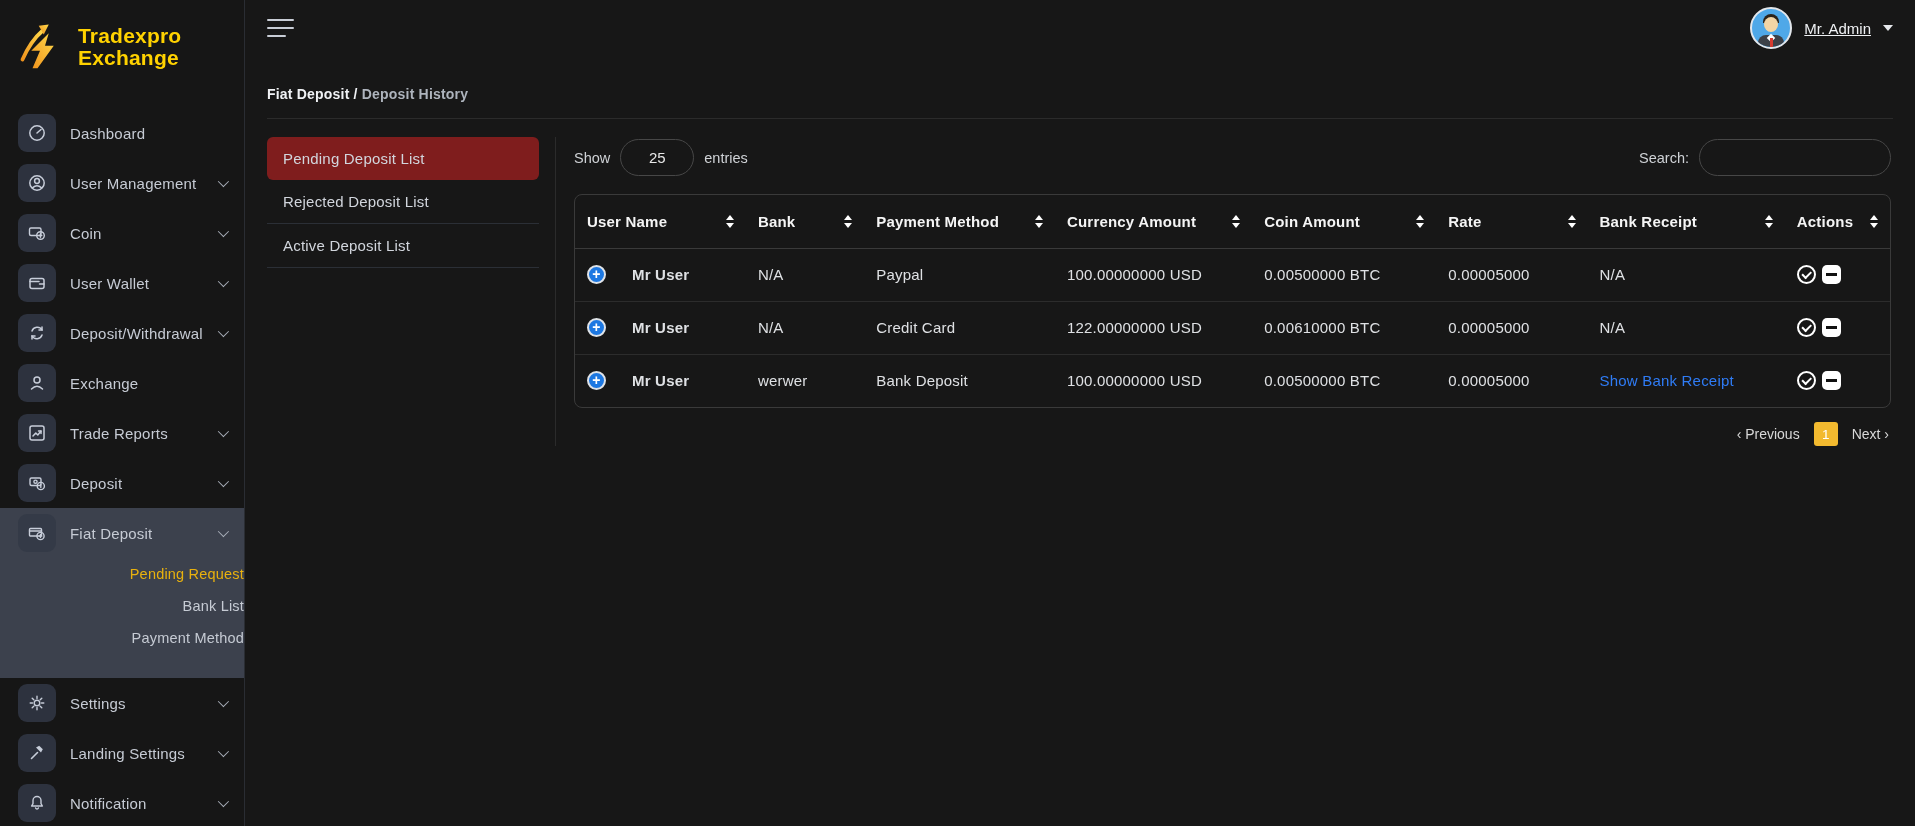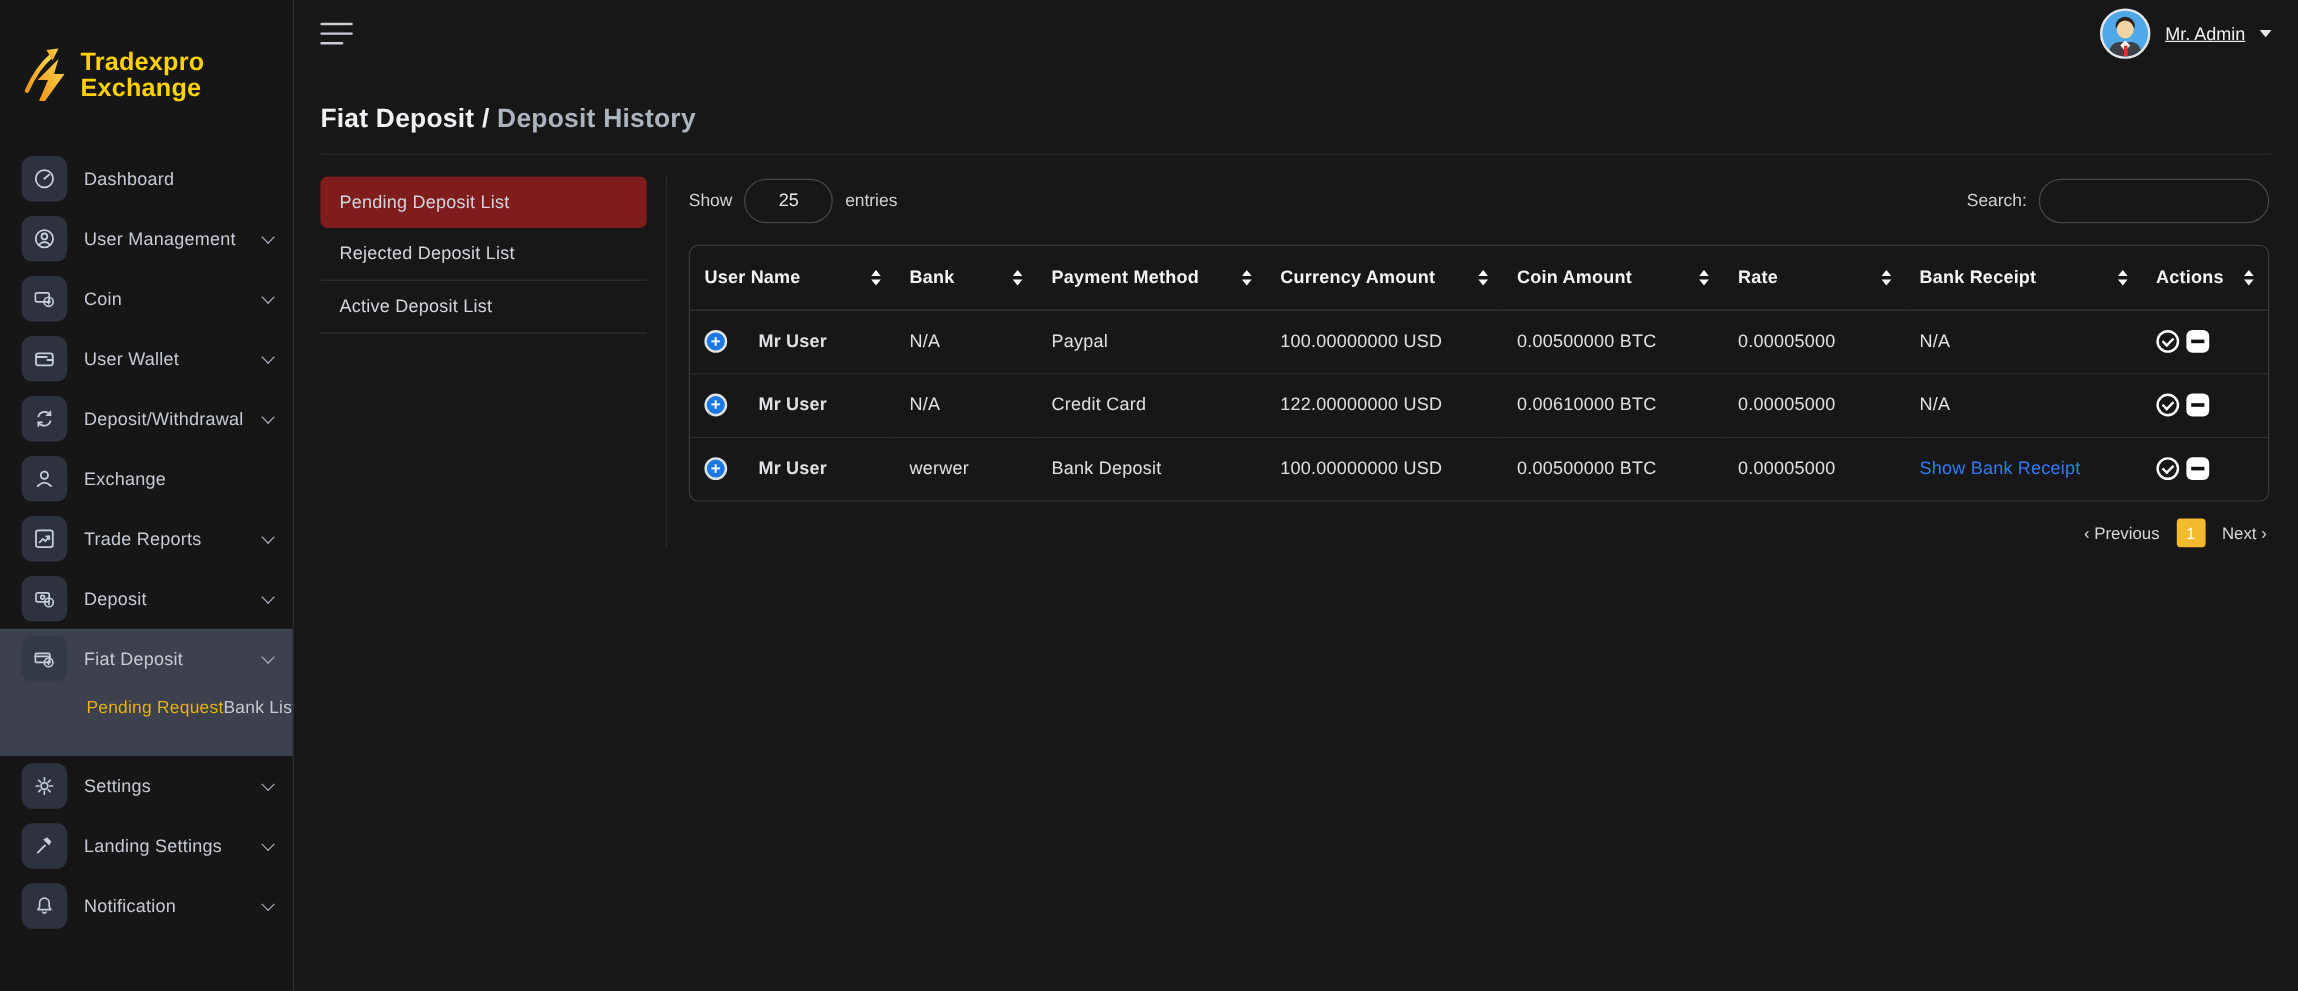--- a/index.html
+++ b/index.html
@@ -9,42 +9,42 @@
     font-family:"Liberation Sans","DejaVu Sans",sans-serif;
     color:#d6dae1;
     display:flex;
   }
   
   .sidebar {
     width:245px; min-width:245px; height:826px;
     background:#161616; border-right:1px solid #2a2d33;
     overflow:hidden;
   }
-  .logo { display:flex; align-items:center; gap:1px; padding:38px 14px 18px 14px; cursor:pointer; }
+  .logo { display:flex; align-items:center; gap:12px; padding:22px 14px 18px 14px; cursor:pointer; }
   .logo-text { display:flex; flex-direction:column; line-height:1.05; }
   .logo-text span { font-size:21px; font-weight:800; color:#ffd200; letter-spacing:.2px; }
   .nav { margin-top:18px; }
   .nav-item {
     display:flex; align-items:center; gap:14px;
     height:50px; padding:0 18px; cursor:pointer; text-decoration:none;
   }
   .icon-box {
     width:38px; height:38px; border-radius:9px; background:#2d323e;
     display:flex; align-items:center; justify-content:center; flex:0 0 auto;
     color:#c7cdd9;
   }
   .nav-label { font-size:15px; color:#c6cbd4; letter-spacing:.2px; white-space:nowrap; }
   .chev {
     margin-left:auto; width:8px; height:8px;
     border-right:1.7px solid #a7adb8; border-bottom:1.7px solid #a7adb8;
     transform:rotate(45deg) translateY(-2px);
   }
   .menu-group.active { background:#3c414d; padding-bottom:24px; }
   .menu-group.active .icon-box { background:#343a47; }
-  .submenu { display:flex; flex-direction:row; padding-left:72px;text-align:right; }
+  .submenu { display:flex; flex-direction:column; padding-left:72px;text-align:right; }
   .submenu a {
     font-size:14.5px; line-height:32px; color:#c6cbd4; text-decoration:none;
     letter-spacing:.2px; cursor:pointer; white-space:nowrap;
   }
   .submenu a.active { color:#e9b10e; }
   
   .main { flex:1; display:flex; flex-direction:column; min-width:0; }
   .topbar { height:56px; display:flex; align-items:center; justify-content:space-between; padding:0 22px; }
   .hamburger { width:27px; cursor:pointer; display:flex; flex-direction:column; gap:6px; }
   .hamburger i { display:block; height:2px; background:#c8cdd6; border-radius:1px; }
@@ -52,21 +52,21 @@
   .usermenu { display:flex; align-items:center; gap:12px; cursor:pointer; }
   .avatar { width:42px; height:42px; border-radius:50%; background:#4fa8e8; border:2px solid #e3e7ec; position:relative; overflow:hidden; }
   .av-hair { position:absolute; top:5px; left:11px; width:16px; height:9px; background:#2b2218; border-radius:8px 8px 0 0; }
   .av-head { position:absolute; top:8px; left:12px; width:14px; height:15px; background:#f3d5a5; border-radius:50%; }
   .av-body { position:absolute; bottom:-3px; left:6px; width:26px; height:15px; background:#3c4148; border-radius:8px 8px 0 0; }
   .av-collar { position:absolute; bottom:6px; left:16px; width:6px; height:6px; background:#fff; transform:rotate(45deg); }
   .av-tie { position:absolute; bottom:0; left:18px; width:3px; height:9px; background:#d63b30; }
   .username { font-size:15px; color:#eef0f3;text-decoration:underline; }
   .caret { width:0; height:0; border-left:5px solid transparent; border-right:5px solid transparent; border-top:6px solid #e6e8ec; }
   .page-head { padding:30px 22px 16px 22px; }
-  .page-title { font-size:22px; font-weight:700; letter-spacing:.2px; }
+  .page-title { font-size:14px; font-weight:700; letter-spacing:.2px; }
   .page-title .crumb-section { color:#f0f2f5; }
   .page-title .crumb-page { color:#aeb4bd; }
   .title-divider { border-bottom:1px solid #2b2b2b; margin:0 22px; }
   .content { display:flex; align-items:stretch; padding:18px 24px 0 22px; }
   
   .tabcol { width:272px; min-width:272px; display:flex; flex-direction:column; }
   .tab {
     font-size:15px; color:#d2d6dd; padding:13px 16px; cursor:pointer;
     border-bottom:1px solid #2b2f36; letter-spacing:.2px;
   }

